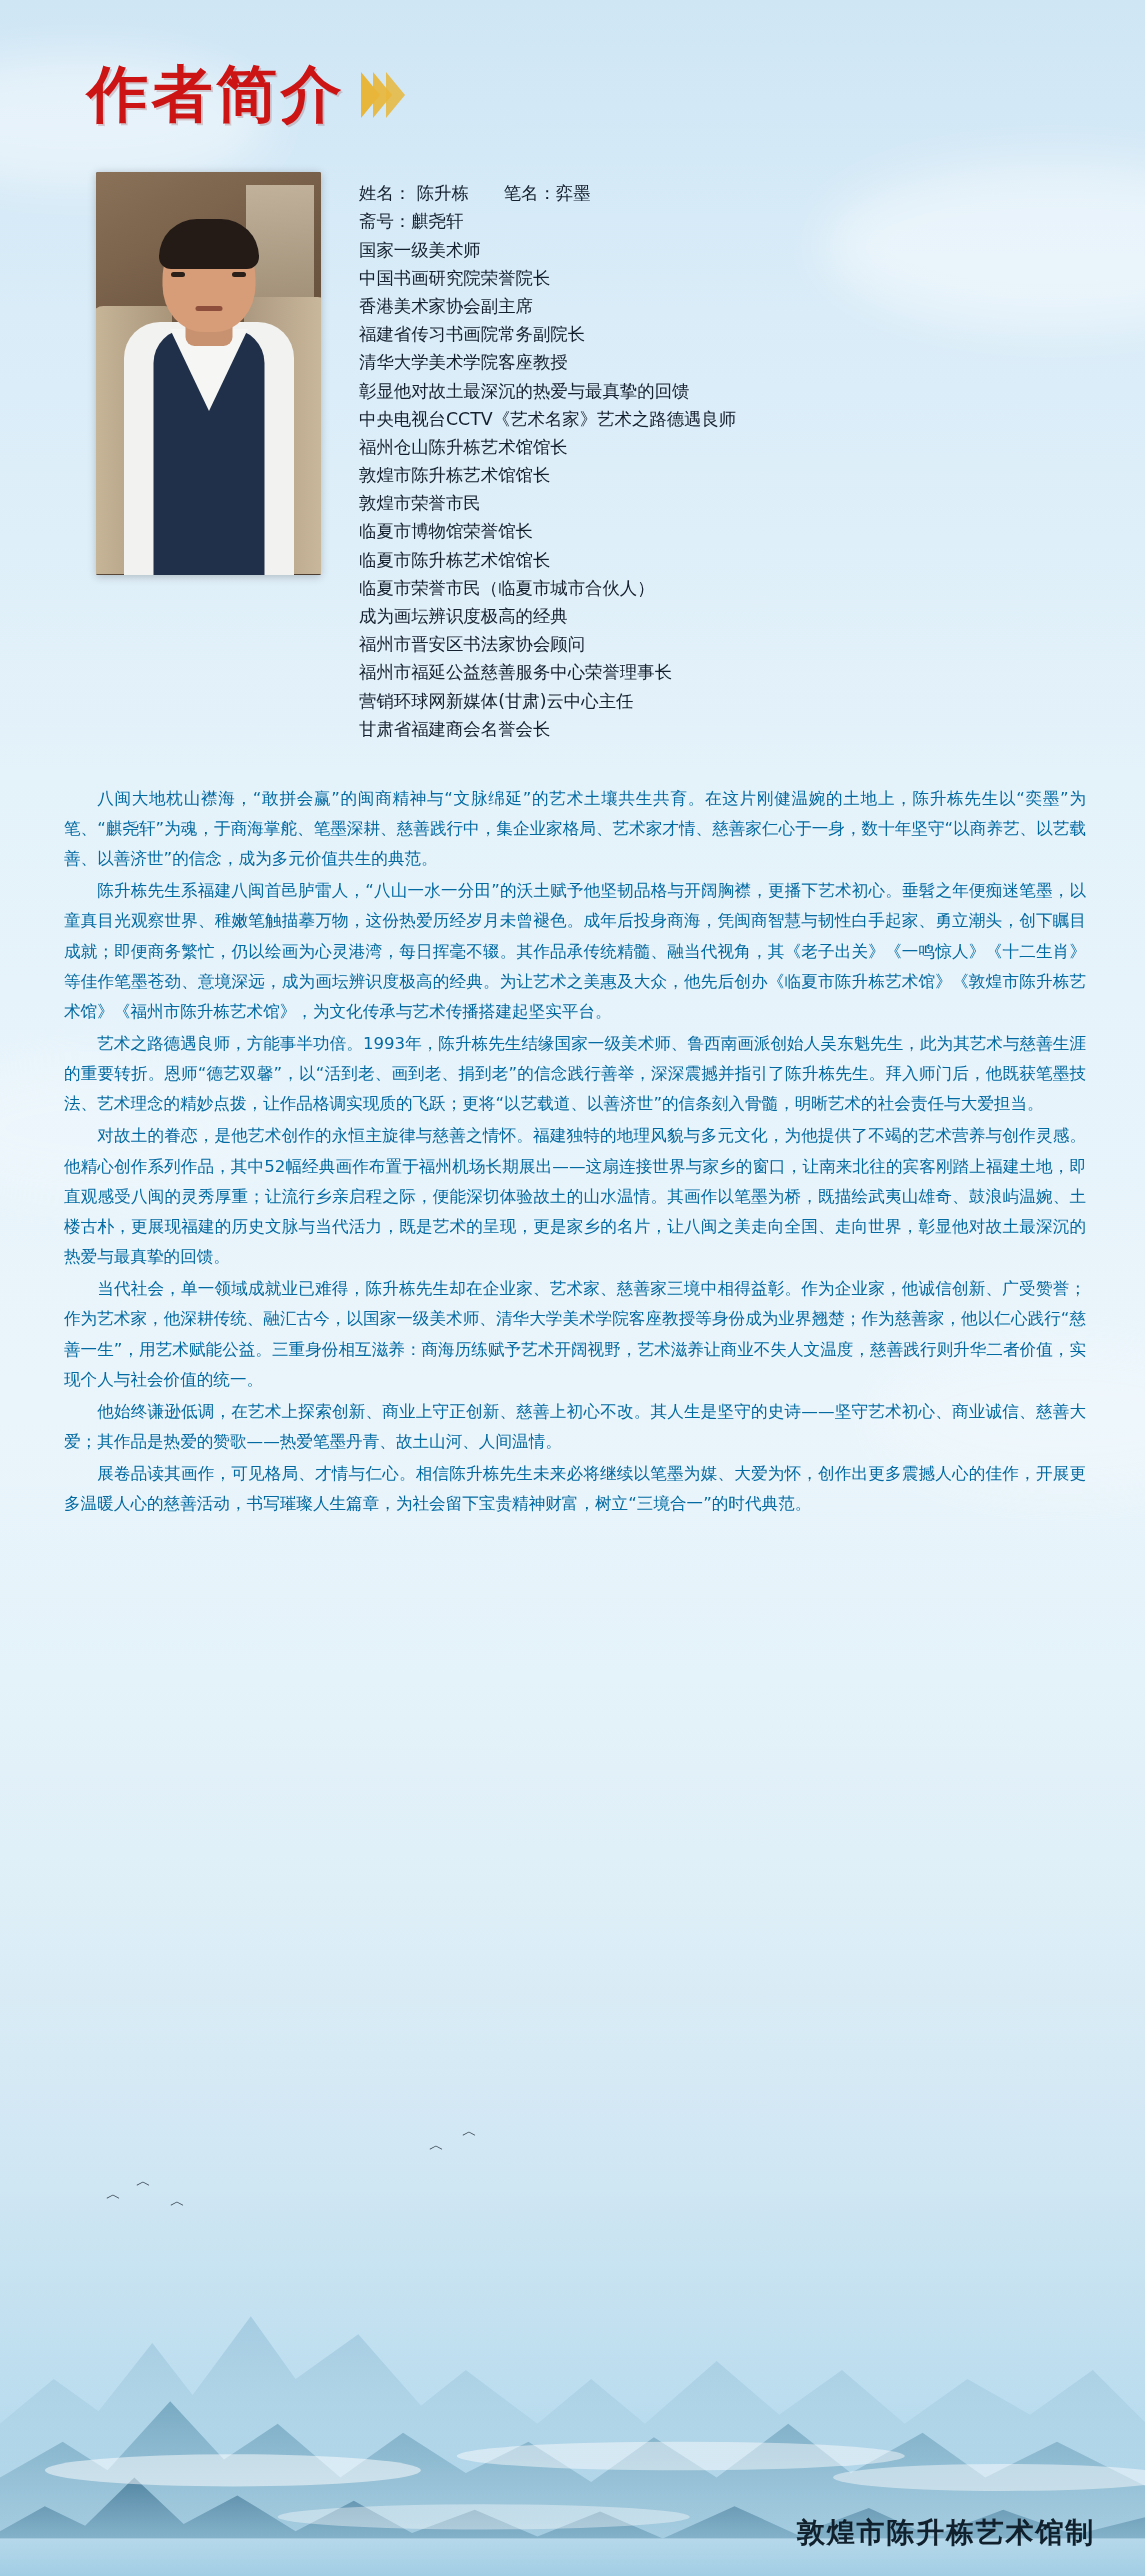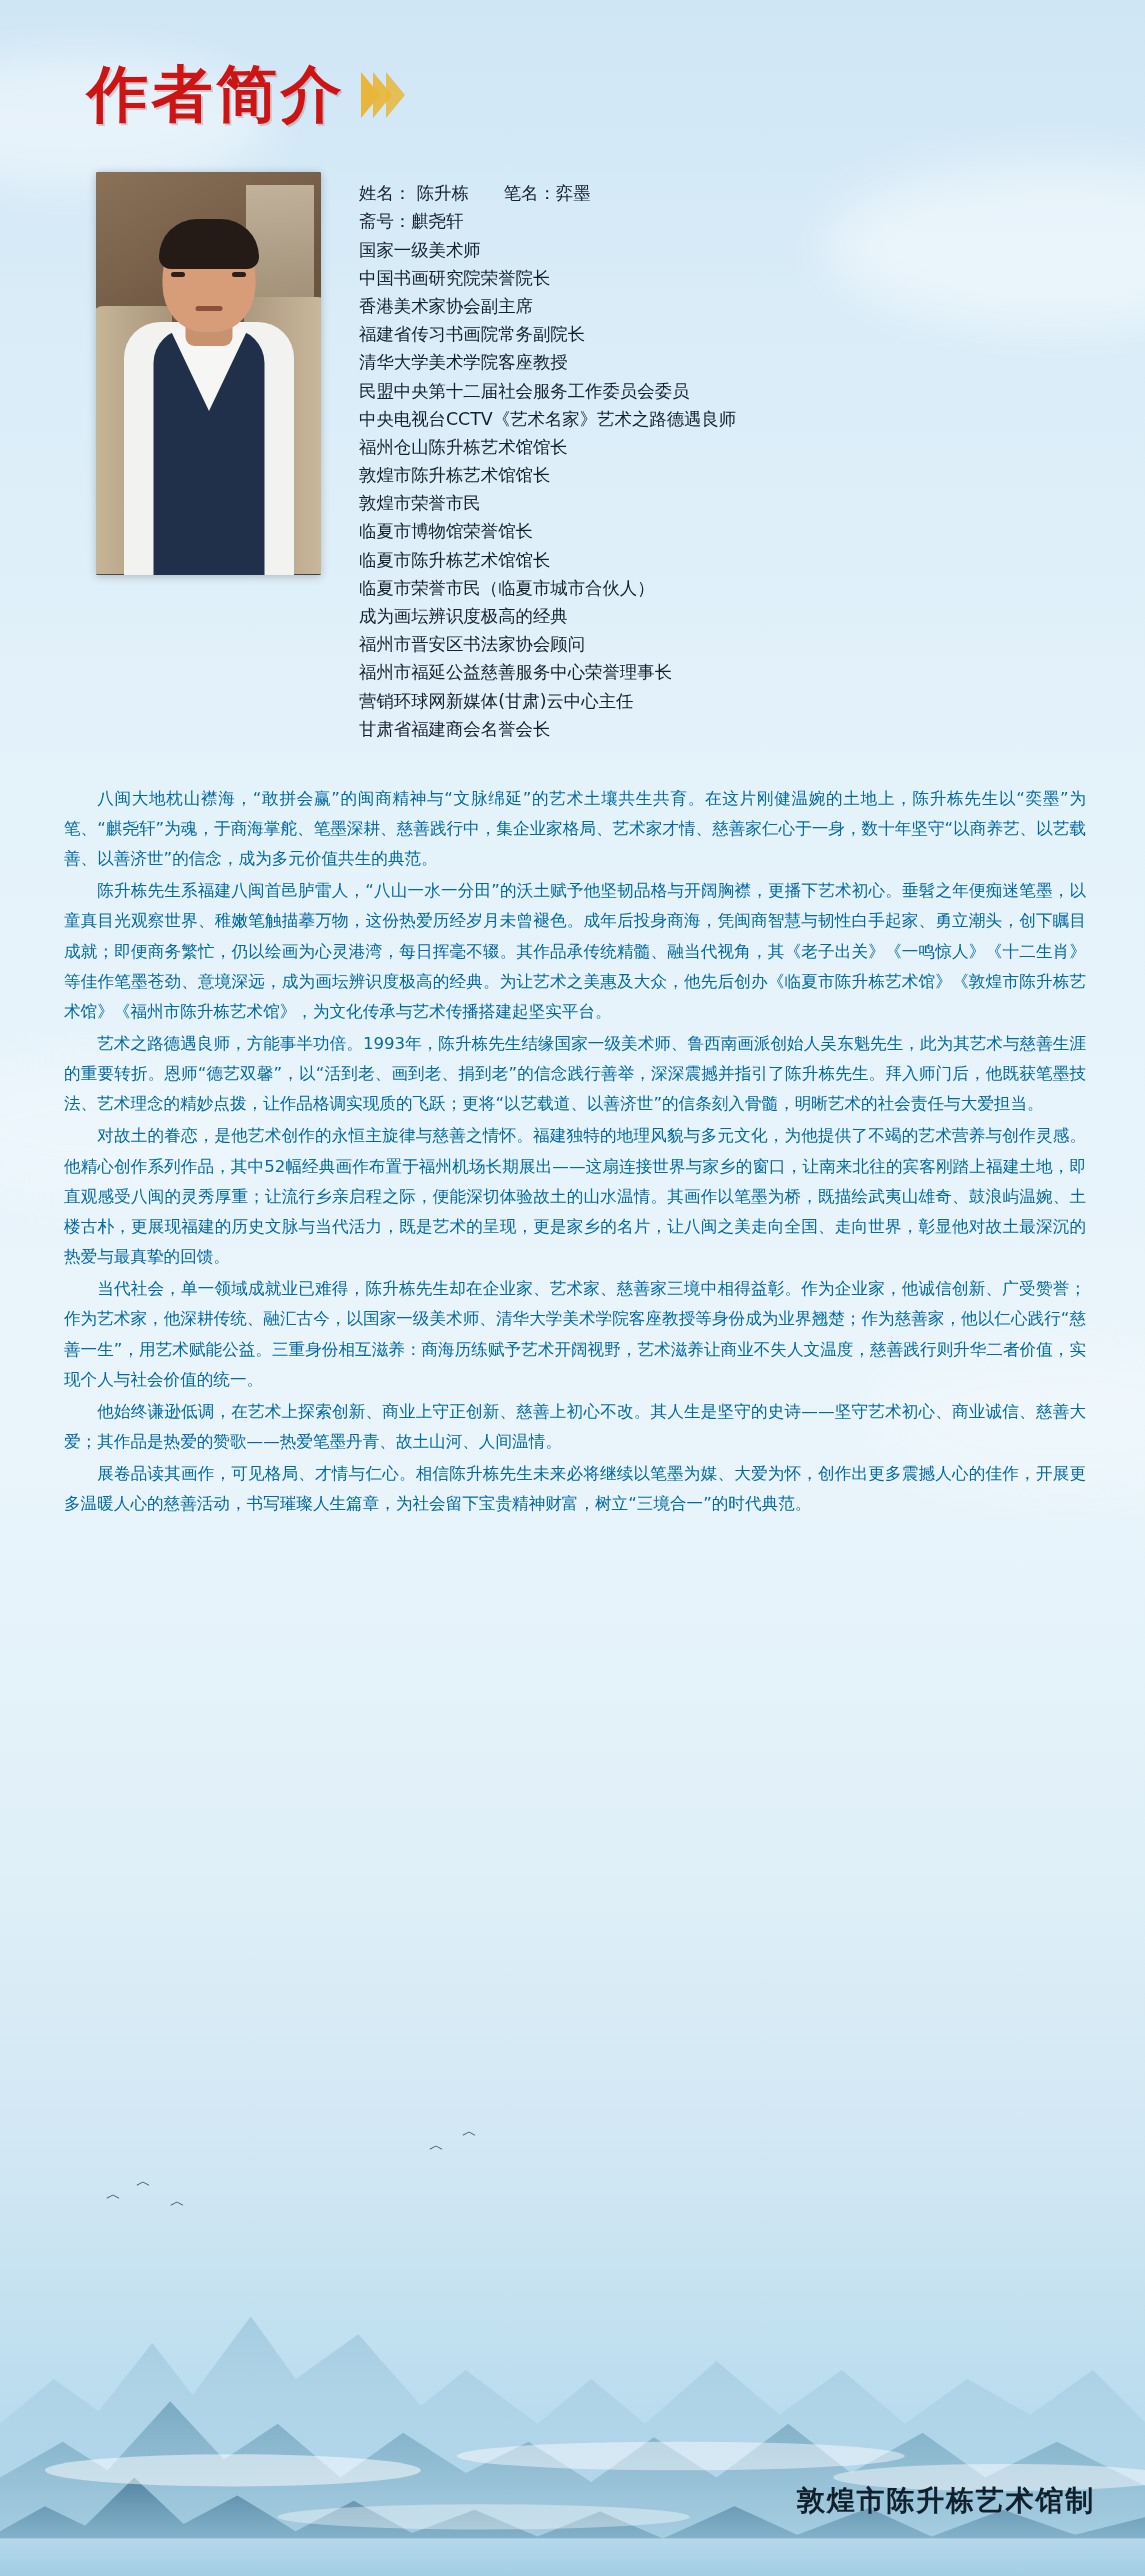--- a/index.html
+++ b/index.html
@@ -138,21 +138,21 @@
     left: 0; right: 0; bottom: 0;
     height: 421px;
     z-index: 1;
     pointer-events: none;
   }
   .birds { position: absolute; z-index: 2; color: #3b4a55; font-size: 15px; }
 
   .footer-sign {
     position: absolute;
     right: 50px;
-    bottom: 56px;
+    bottom: 24px;
     font-size: 28px;
     font-weight: bold;
     color: #10202c;
     letter-spacing: 1.8px;
     z-index: 4;
     font-family: "DejaVu Sans", "Liberation Sans", sans-serif;
   }
 </style>
 </head>
 <body>
@@ -191,21 +191,21 @@
   </div>
 
   <div class="info">
     <div class="row first">姓名： 陈升栋　　笔名：弈墨</div>
     <div class="row">斋号：麒尧轩</div>
     <div class="row">国家一级美术师</div>
     <div class="row">中国书画研究院荣誉院长</div>
     <div class="row">香港美术家协会副主席</div>
     <div class="row">福建省传习书画院常务副院长</div>
     <div class="row">清华大学美术学院客座教授</div>
-    <div class="row">民盟中央第十二届社会服务工作委员会委员</div>
+    <div class="row">彰显他对故土最深沉的热爱与最真挚的回馈</div>
     <div class="row">中央电视台CCTV《艺术名家》艺术之路德遇良师</div>
     <div class="row">福州仓山陈升栋艺术馆馆长</div>
     <div class="row">敦煌市陈升栋艺术馆馆长</div>
     <div class="row">敦煌市荣誉市民</div>
     <div class="row">临夏市博物馆荣誉馆长</div>
     <div class="row">临夏市陈升栋艺术馆馆长</div>
     <div class="row">临夏市荣誉市民（临夏市城市合伙人）</div>
     <div class="row">成为画坛辨识度极高的经典</div>
     <div class="row">福州市晋安区书法家协会顾问</div>
     <div class="row">福州市福延公益慈善服务中心荣誉理事长</div>

